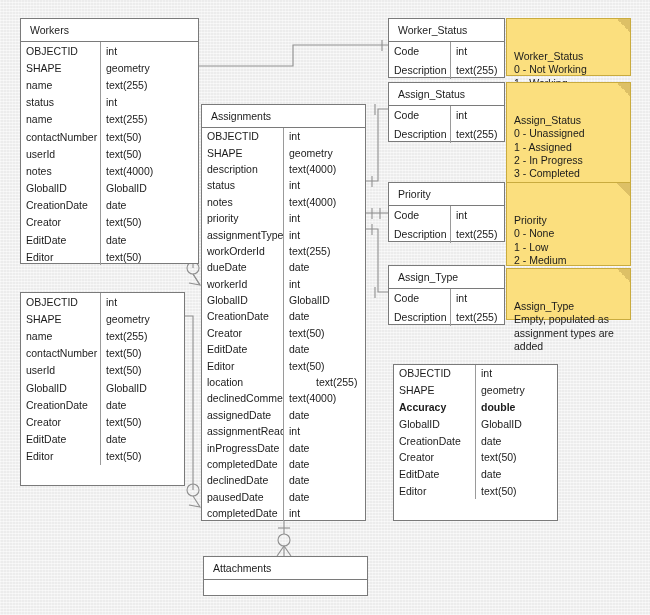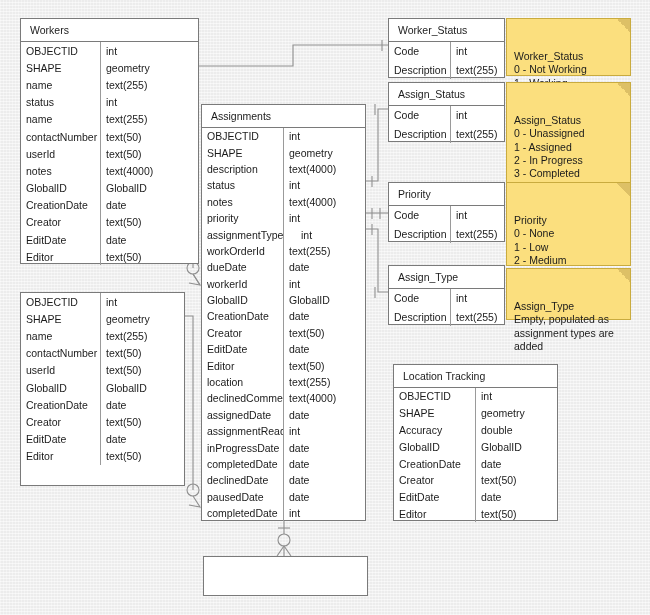--- a/index.html
+++ b/index.html
@@ -246,21 +246,21 @@
         <div class="cell-type" style="flex: 1 1 0%;">int</div>
       </div>
       <div class="row" style="height: 16.4px;">
         <div class="cell-name" style="width: 82px;">notes</div>
         <div class="cell-type" style="flex: 1 1 0%;">text(4000)</div>
       </div>
       <div class="row" style="height: 16.4px;">
         <div class="cell-name" style="width: 82px;">priority</div>
         <div class="cell-type" style="flex: 1 1 0%;">int</div>
       </div>
-      <div class="row" style="height: 16.4px; gap: 12px;">
+      <div class="row" style="height: 16.4px;">
         <div class="cell-name" style="width: 82px;">assignmentType</div>
         <div class="cell-type" style="flex: 1 1 0%;">int</div>
       </div>
       <div class="row" style="height: 16.4px; justify-content: space-between;">
         <div class="cell-name" style="width: 82px;">workOrderId</div>
         <div class="cell-type" style="flex: 1 1 0%;">text(255)</div>
       </div>
       <div class="row" style="height: 16.4px;">
         <div class="cell-name" style="width: 82px;">dueDate</div>
         <div class="cell-type" style="flex: 1 1 0%;">date</div>
@@ -282,21 +282,21 @@
         <div class="cell-type" style="flex: 1 1 0%;">text(50)</div>
       </div>
       <div class="row" style="height: 16.4px;">
         <div class="cell-name" style="width: 82px;">EditDate</div>
         <div class="cell-type" style="flex: 1 1 0%;">date</div>
       </div>
       <div class="row" style="height: 16.4px;">
         <div class="cell-name" style="width: 82px;">Editor</div>
         <div class="cell-type" style="flex: 1 1 0%;">text(50)</div>
       </div>
-      <div class="row" style="height: 16.4px;">
+      <div class="row" style="height: 16.4px; gap: 27px;">
         <div class="cell-name" style="width: 82px;">location</div>
         <div class="cell-type" style="flex: 1 1 0%;">text(255)</div>
       </div>
       <div class="row" style="height: 16.4px;">
         <div class="cell-name" style="width: 82px;">declinedComment</div>
         <div class="cell-type" style="flex: 1 1 0%;">text(4000)</div>
       </div>
       <div class="row" style="height: 16.4px;">
         <div class="cell-name" style="width: 82px;">assignedDate</div>
         <div class="cell-type" style="flex: 1 1 0%;">date</div>
@@ -378,31 +378,30 @@
         <div class="cell-type" style="flex: 1 1 0%;">int</div>
       </div>
       <div class="row" style="height: 18.5px;">
         <div class="cell-name" style="width: 62px;">Description</div>
         <div class="cell-type" style="flex: 1 1 0%;">text(255)</div>
       </div>
     </div>
 </div>
 
 <div class="entity" style="left:393px;top:364px;width:165px;height:157px;">
-  <div class="ent-title">Location Tracking</div>
   <div class="ent-body">
       <div class="row" style="height: 16.8px;">
         <div class="cell-name" style="width: 82px;">OBJECTID</div>
         <div class="cell-type" style="flex: 1 1 0%;">int</div>
       </div>
       <div class="row" style="height: 16.8px;">
         <div class="cell-name" style="width: 82px;">SHAPE</div>
         <div class="cell-type" style="flex: 1 1 0%;">geometry</div>
       </div>
-      <div class="row" style="height: 16.8px;">
+      <div class="row" style="height: 16.8px; font-weight: bold;">
         <div class="cell-name" style="width: 82px;">Accuracy</div>
         <div class="cell-type" style="flex: 1 1 0%;">double</div>
       </div>
       <div class="row" style="height: 16.8px;">
         <div class="cell-name" style="width: 82px;">GlobalID</div>
         <div class="cell-type" style="flex: 1 1 0%;">GlobalID</div>
       </div>
       <div class="row" style="height: 16.8px;">
         <div class="cell-name" style="width: 82px;">CreationDate</div>
         <div class="cell-type" style="flex: 1 1 0%;">date</div>
@@ -416,20 +415,21 @@
         <div class="cell-type" style="flex: 1 1 0%;">date</div>
       </div>
       <div class="row" style="height: 16.8px;">
         <div class="cell-name" style="width: 82px;">Editor</div>
         <div class="cell-type" style="flex: 1 1 0%;">text(50)</div>
       </div>
     </div>
 </div>
 
 <div class="entity" style="left:203px;top:556px;width:165px;height:40px;">
+  <div class="ent-title">Attachments</div>
   <div class="ent-body">
     <div class="row empty-row"></div>
   </div>
 </div>
 
 <div class="note" style="left:506px;top:18px;width:125px;height:58px;">
   <span class="fold"></span>
   <span>Worker_Status
 0 - Not Working
 1 - Working

